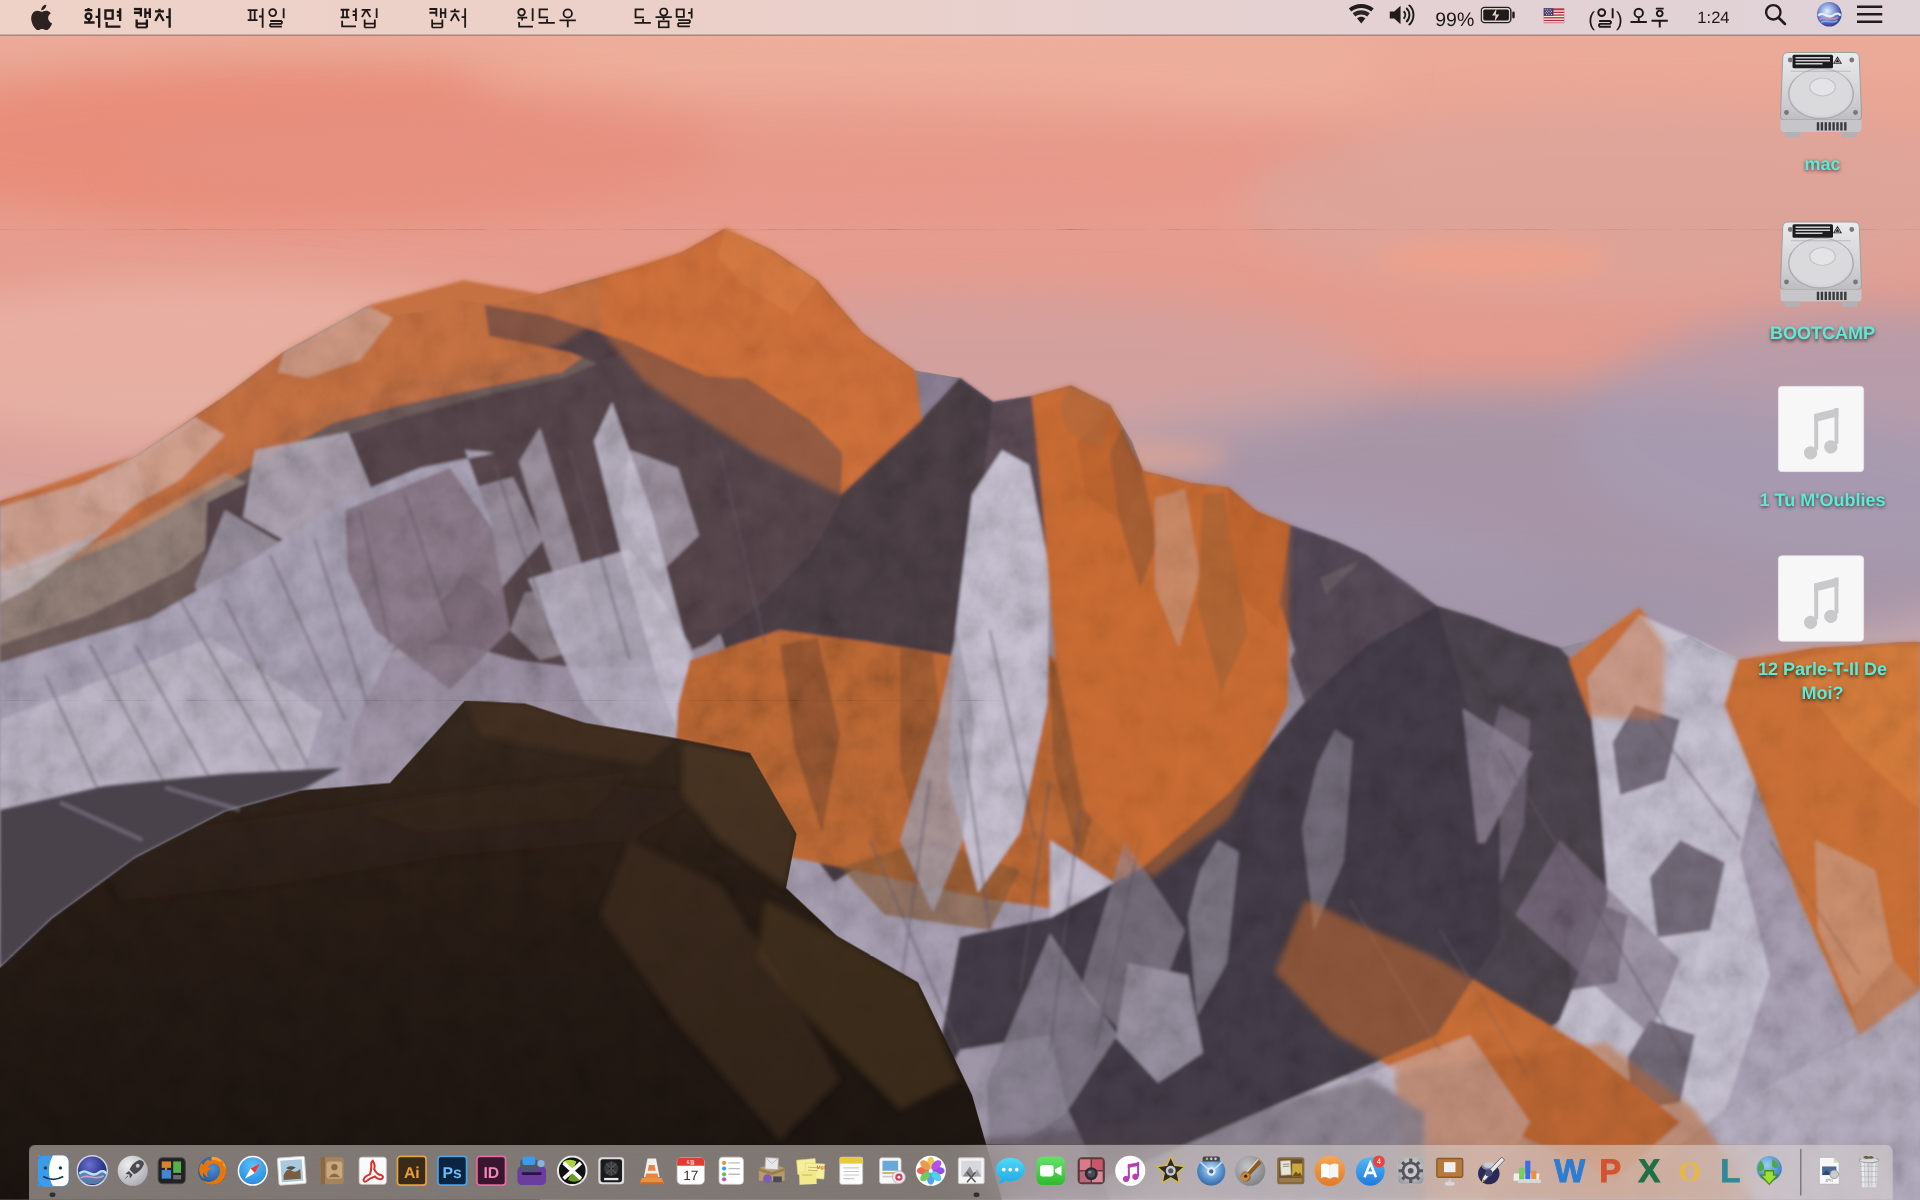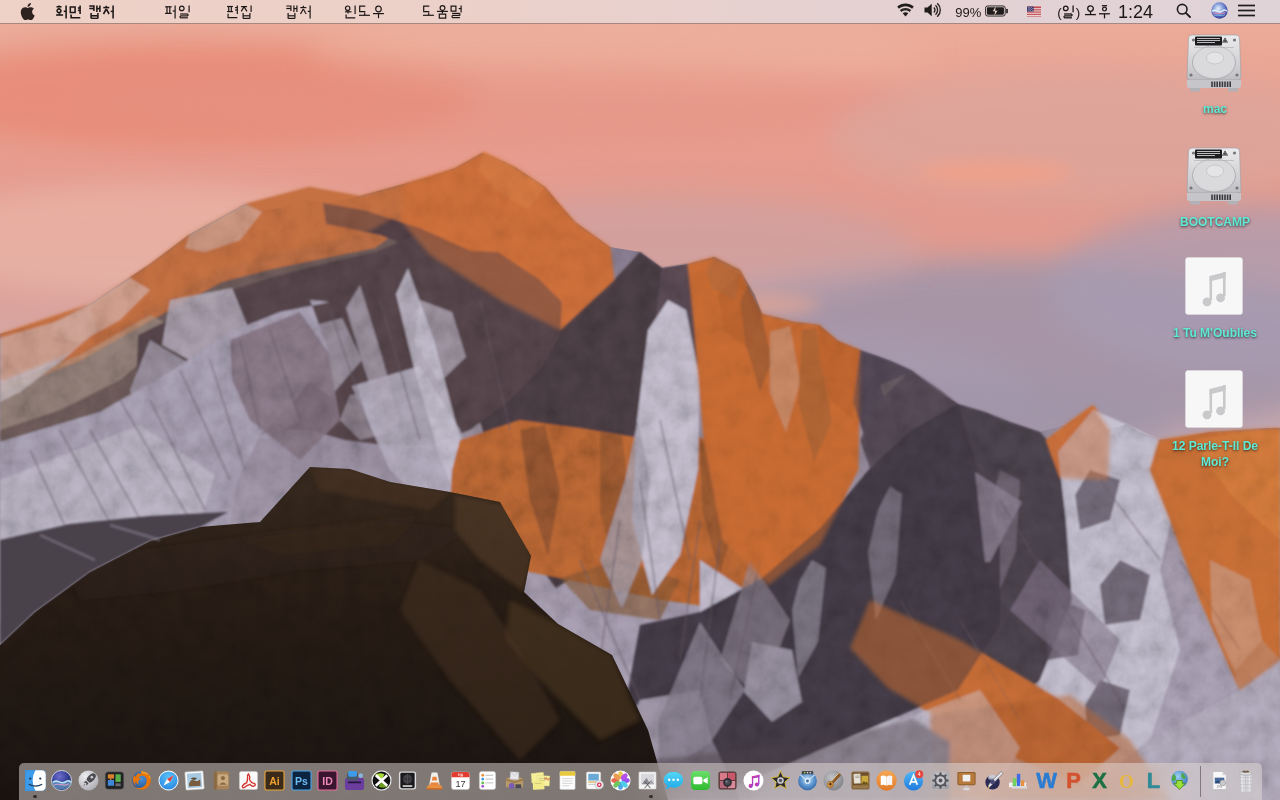--- a/index.html
+++ b/index.html
@@ -418,21 +418,21 @@
           <path d="M3.2,3.6 a2.8,2.8 0 1 0 5.6,0 a2.8,2.8 0 1 0 -5.6,0"></path>
           <path d="M6,6.8 V9.2"></path>
           <path d="M0.5,9.6 H11.4"></path>
         </svg>
         <svg width="13" height="14" viewBox="0 0 12 14" style="margin:0 0.5px" fill="none" stroke="#1d1716" stroke-width="1.3">
           <path d="M3.4,0.7 H8.6"></path>
           <path d="M4.1,4 a1.9,1.9 0 1 0 3.8,0 a1.9,1.9 0 1 0 -3.8,0"></path>
           <path d="M0.5,8.8 H11.4"></path>
           <path d="M6,8.8 V13.4"></path>
         </svg>
-        <span style="font-size:18px;color:#1d1716;margin-left:6px">1:24</span>
+        <span style="font-size:11px;color:#1d1716;margin-left:18px">1:24</span>
       </div>
 <div style="margin-right:20px"><svg width="15" height="15" viewBox="0 0 15 15">
           <circle cx="6.2" cy="6.2" r="4.8" fill="none" stroke="#211c1c" stroke-width="1.6"></circle>
           <line x1="9.8" y1="9.8" x2="14" y2="14" stroke="#211c1c" stroke-width="1.8" stroke-linecap="round"></line>
         </svg></div>
 <div style="margin-right:10px"><svg width="17" height="17" viewBox="0 0 17 17">
           <defs>
             <radialGradient id="sir" cx="0.42" cy="0.38" r="0.75">
               <stop offset="0" stop-color="#e8f2f8"></stop>
               <stop offset="0.35" stop-color="#8fa8e0"></stop>

